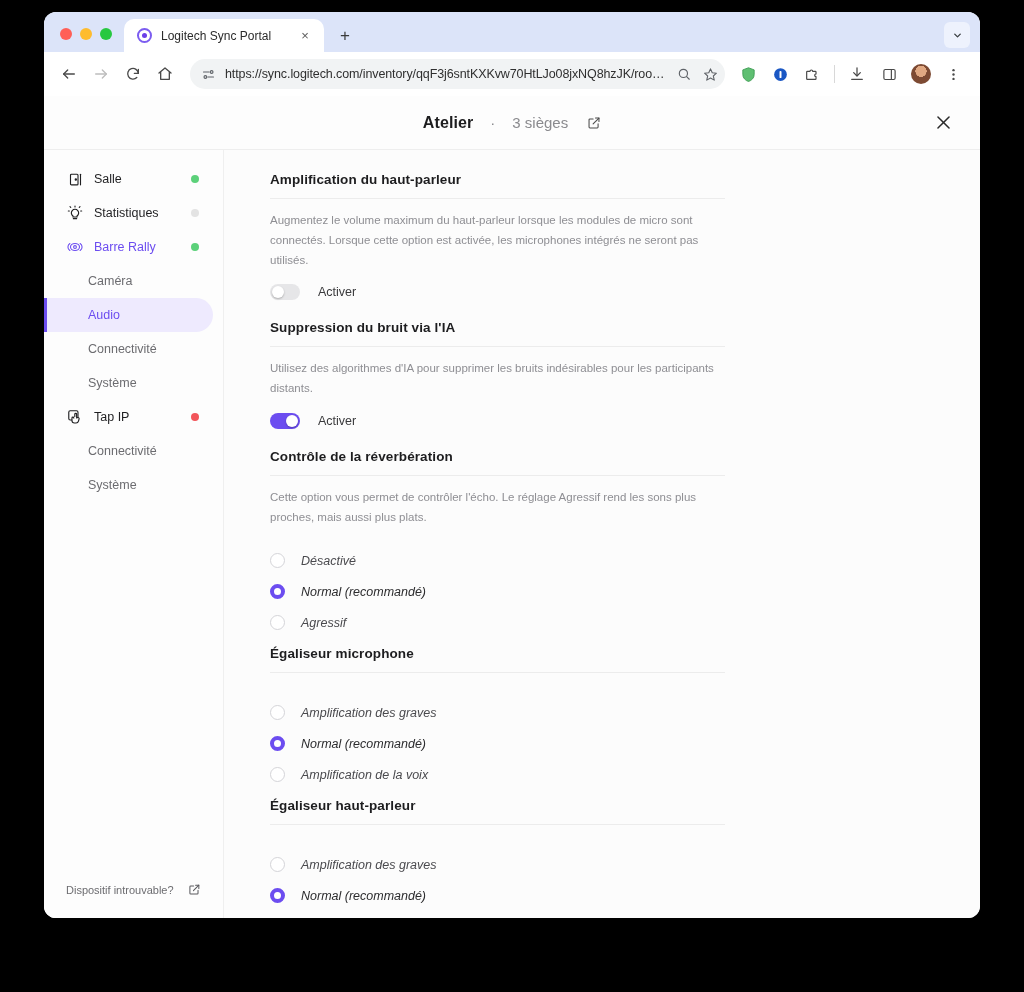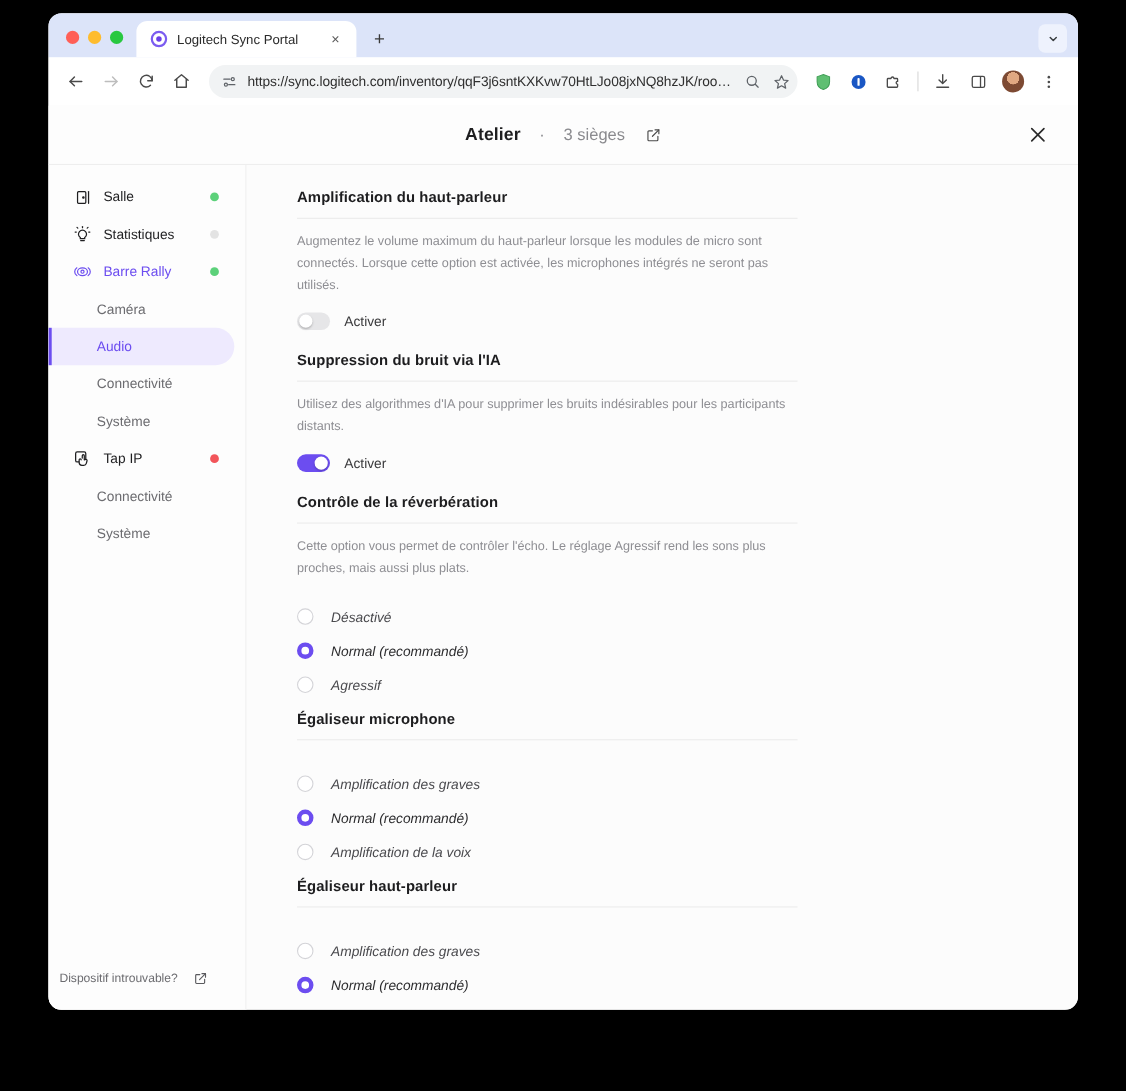--- a/index.html
+++ b/index.html
@@ -189,21 +189,21 @@
   }
   .sub-item.active::before {
     content: "";
     position: absolute; left: 0; top: 0; bottom: 0;
     width: 3px; background: #6c4df0;
   }
 
   .sidebar-footer {
     margin-top: auto;
     padding: 0 0 22px 10px;
-    display: flex; align-items: center; gap: 14px;
+    display: flex; align-items: center; gap: 14px; margin-left: 12px;
   }
   .sf-label { font-size: 11px; color: #6c6c70; }
   .sf-ico { color: #5a5a5e; display: flex; }
 
   
   .content {
     flex: 1 1 auto;
     padding: 8px 8px 0 0;
     overflow: hidden;
   }
@@ -215,21 +215,21 @@
   }
   .sec-rule { width: 455px; height: 1px; background: #ececec; }
   .sec-desc {
     width: 448px;
     font-size: 11.5px; color: #8e8e93;
     line-height: 1.72;
     padding: 12px 0 0 0;
   }
 
   
-  .toggle-row { display: flex; align-items: center; gap: 13px; padding: 14px 0 6px 0; }
+  .toggle-row { display: flex; align-items: center; gap: 18px; padding: 14px 0 6px 0; }
   .switch {
     width: 30px; height: 16px; border-radius: 9px;
     background: #e6e6e8;
     position: relative; flex: 0 0 auto;
   }
   .switch .knob {
     position: absolute; top: 2px; left: 2px;
     width: 12px; height: 12px; border-radius: 50%;
     background: #ffffff;
     box-shadow: 0 1px 2px rgba(0,0,0,.25);

